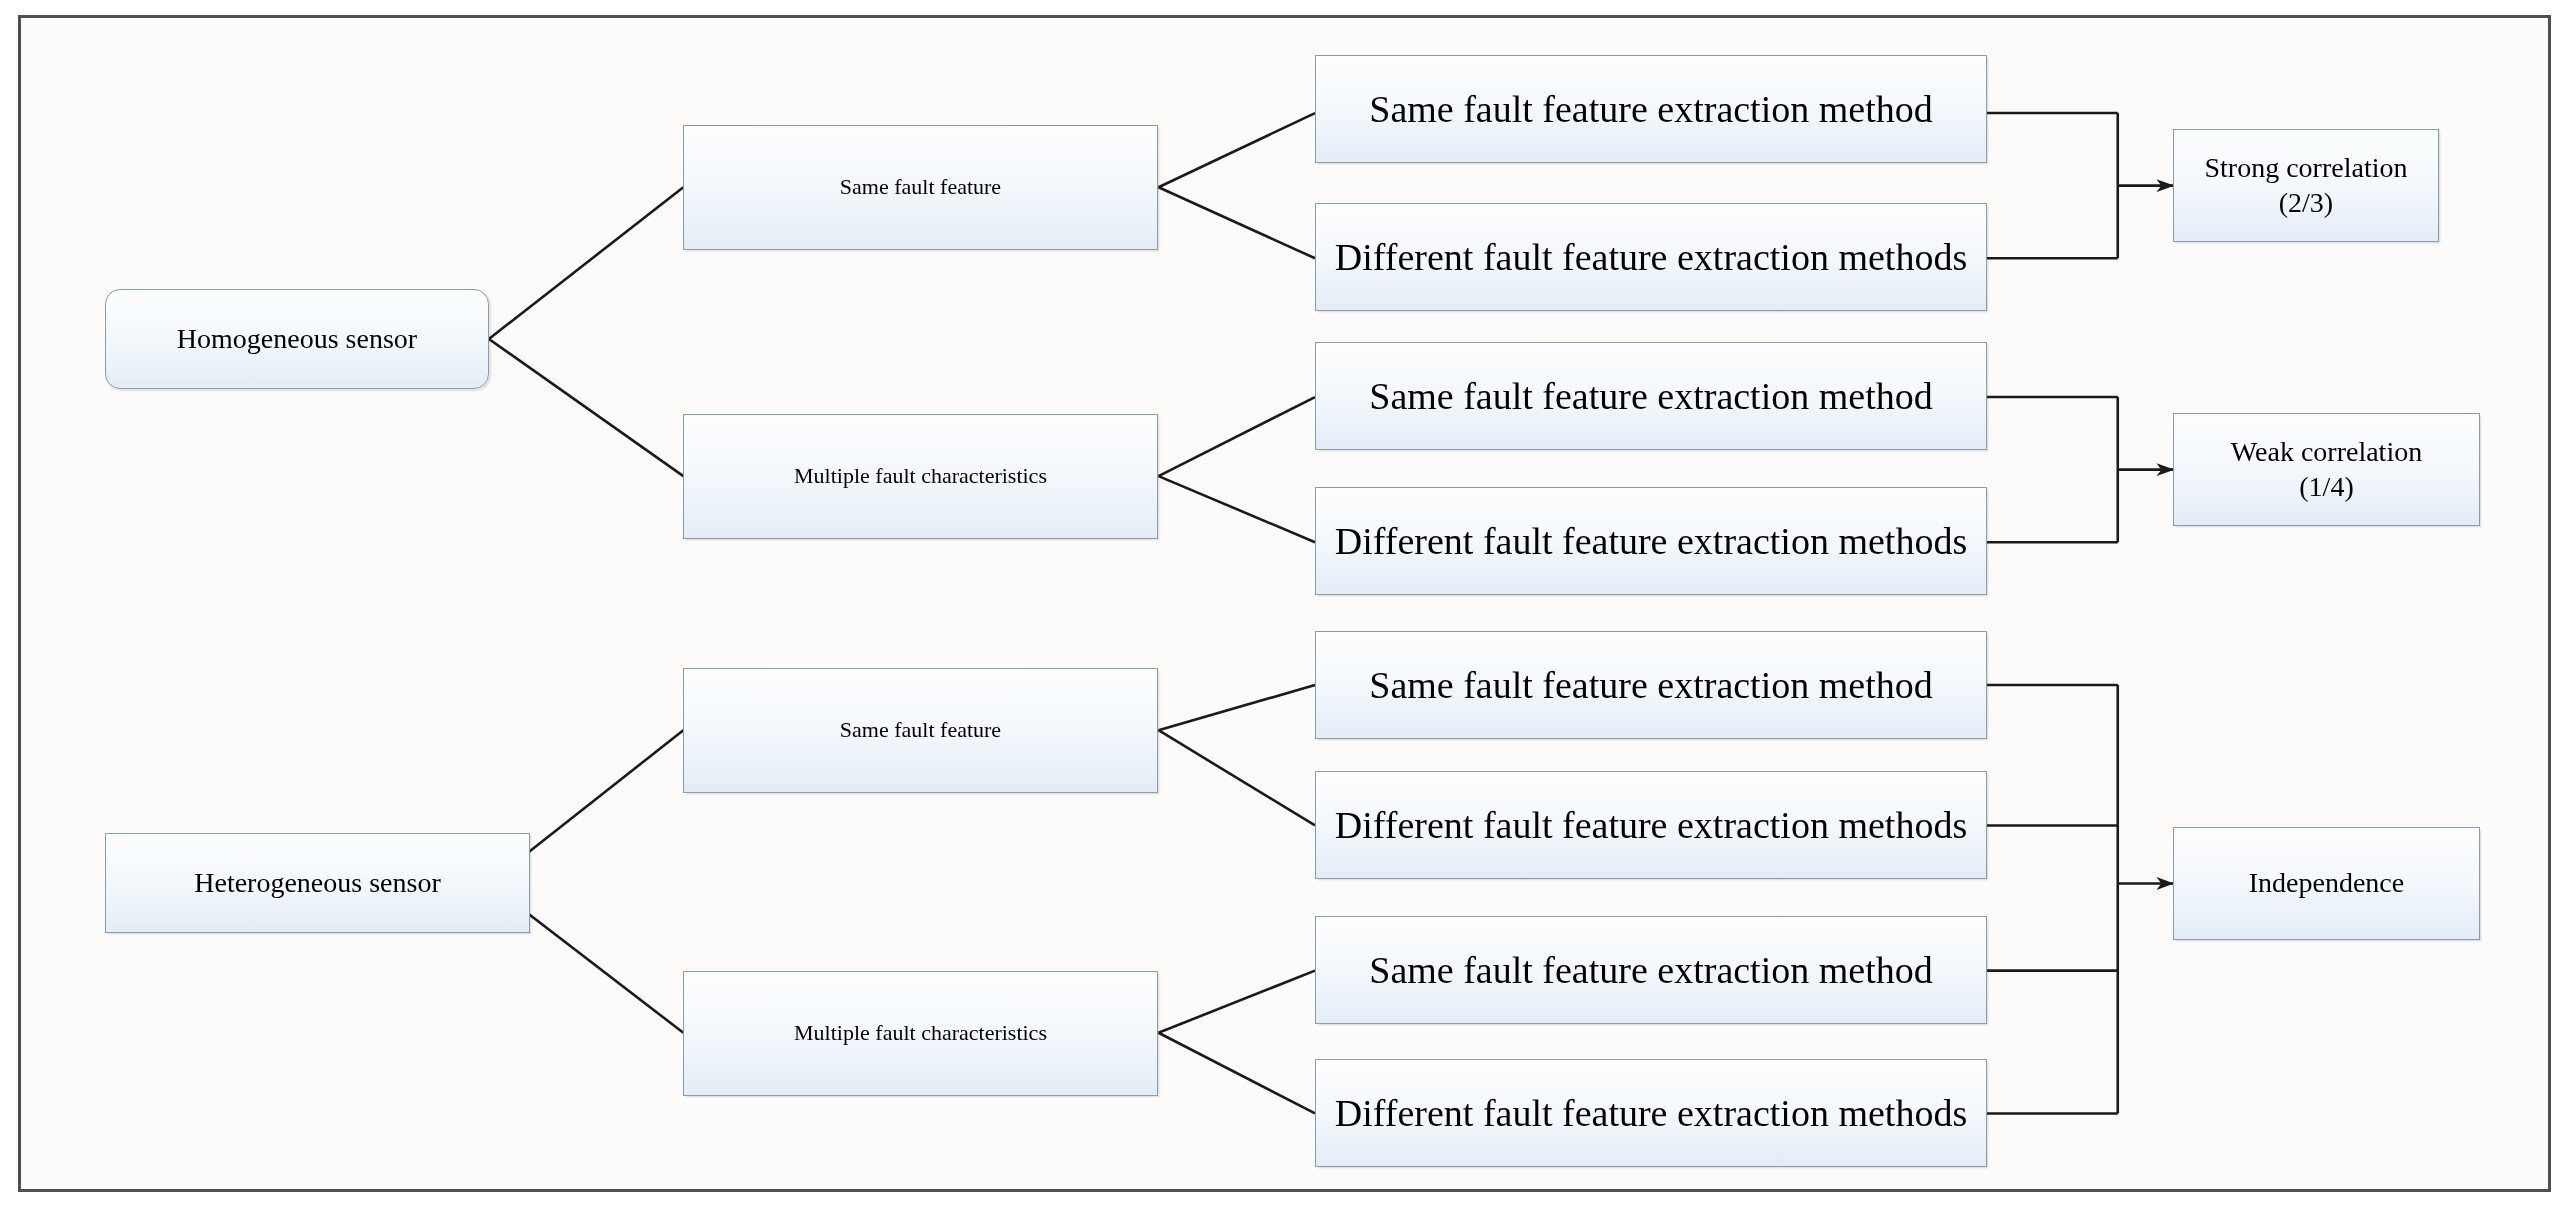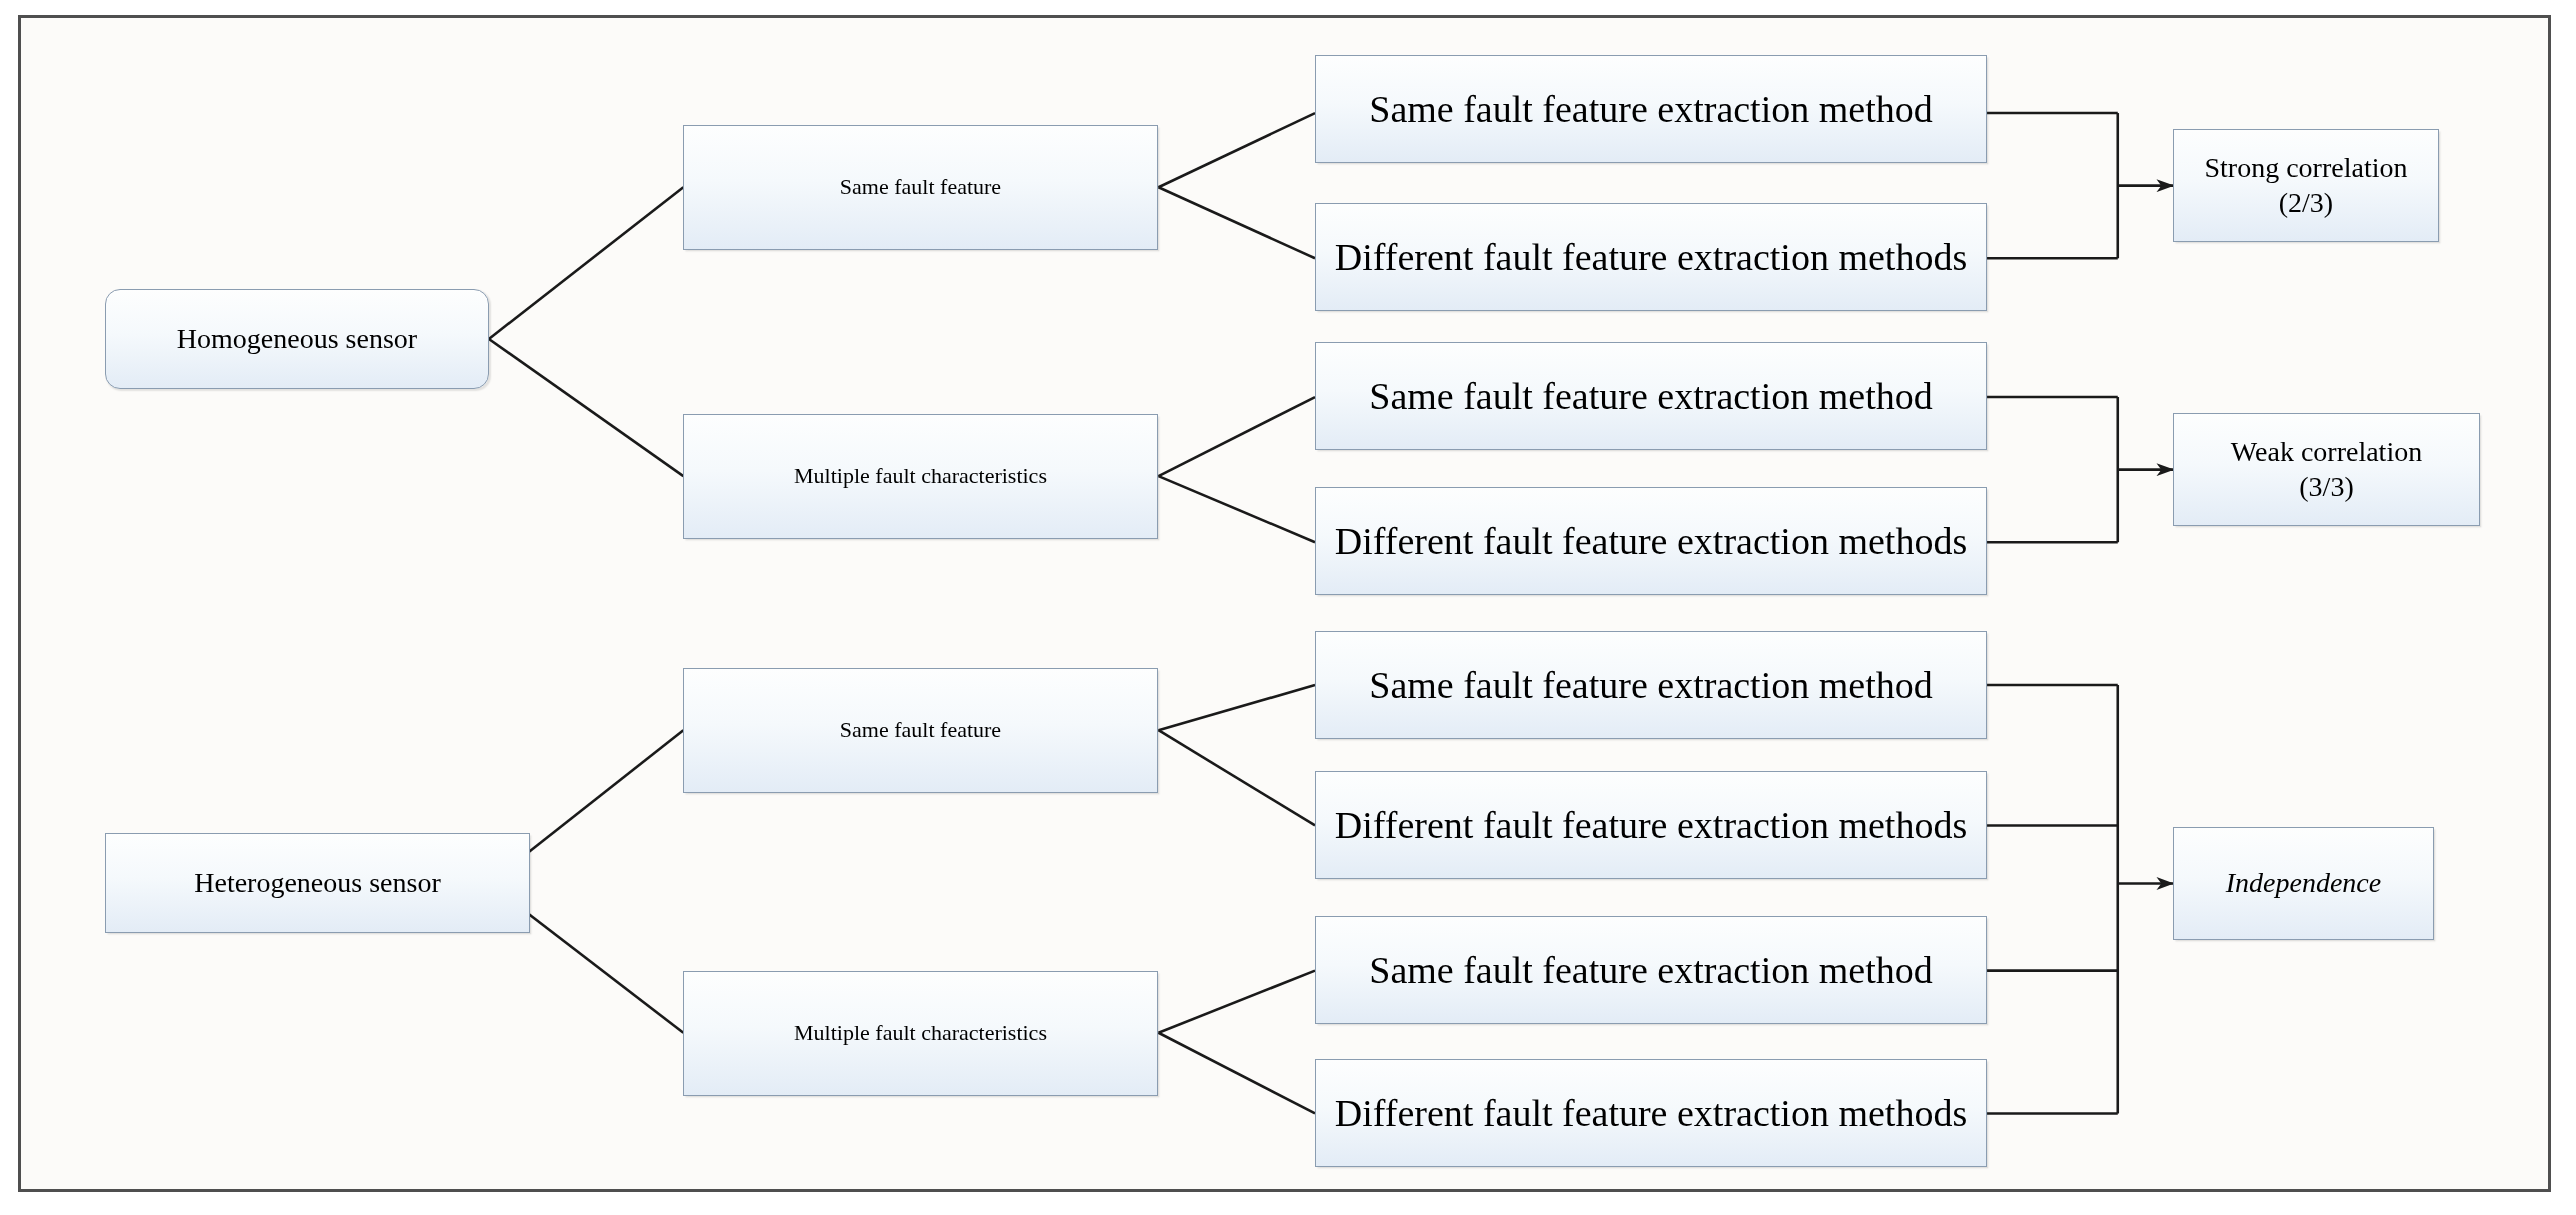--- a/index.html
+++ b/index.html
@@ -163,21 +163,21 @@
     <span>Different fault feature extraction methods</span>
   </div>
 
   <div class="node out" style="left:2173px; top:129px; width:266px; height:113px;">
     <span>Strong correlation
 (2/3)</span>
   </div>
 
   <div class="node out" style="left:2173px; top:413px; width:307px; height:113px;">
     <span>Weak correlation
-(3/3)</span>
+(1/4)</span>
   </div>
 
-  <div class="node out" style="left:2173px; top:827px; width:261px; height:113px;font-style:italic;">
+  <div class="node out" style="left:2173px; top:827px; width:307px; height:113px;">
     <span>Independence</span>
   </div>
 
 </div>
 
 
 </body></html>

